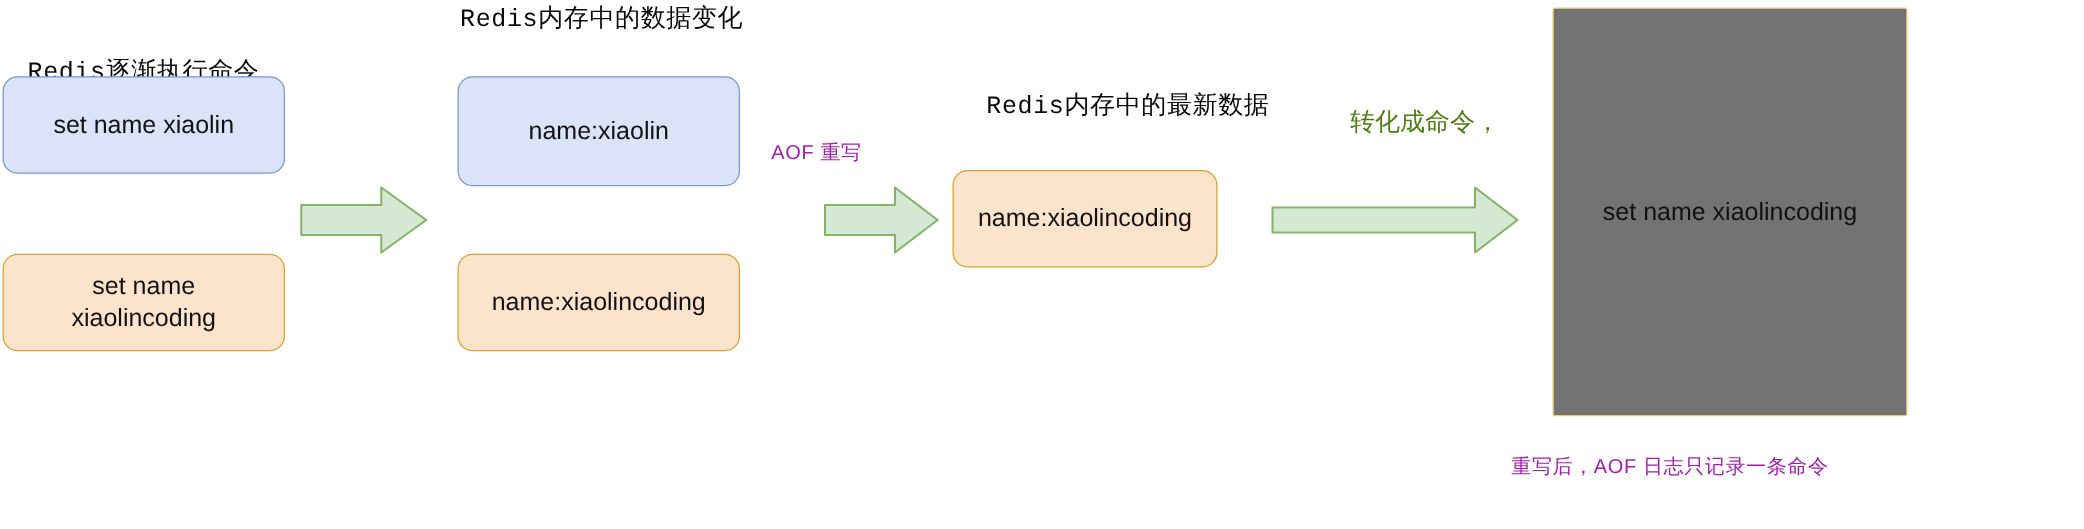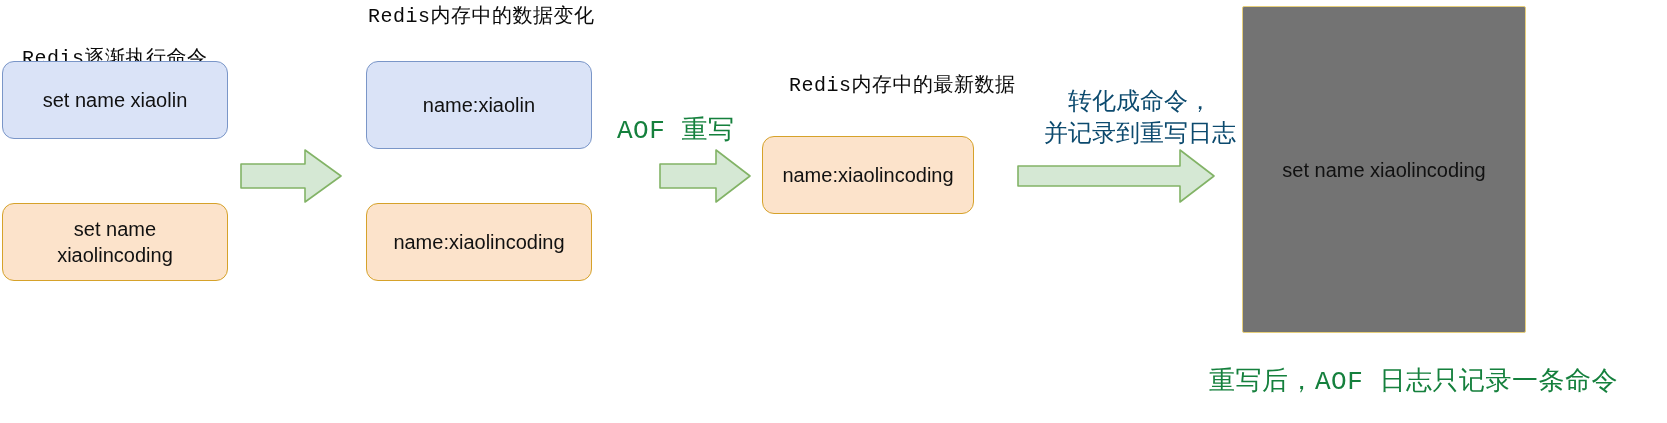--- a/index.html
+++ b/index.html
@@ -21,31 +21,31 @@
     position: absolute;
     font-family: "Liberation Mono", "DejaVu Sans Mono", monospace;
     font-size: 20px;
     color: #0a0a0a;
     white-space: nowrap;
     letter-spacing: 0.5px;
     line-height: 1.25;
   }
   .caption-mono {
     position: absolute;
-    font-family: Liberation Mono, monospace;
-    font-size: 26px;
-    color: #15803d;
+    font-family: Liberation Sans, sans-serif;
+    font-size: 16px;
+    color: #a21caf;
     white-space: nowrap;
     letter-spacing: 0.5px;
   }
   .label-sans {
     position: absolute;
     font-family: "Liberation Sans", sans-serif;
-    font-size: 24px;
-    color: #0c4a6e;
+    font-size: 20px;
+    color: #4d7c0f;
     white-space: nowrap;
     text-align: center;
     line-height: 1.35;
   }
 
   
   .node {
     position: absolute;
     box-sizing: border-box;
     display: flex;
@@ -113,21 +113,20 @@
   <div class="arrow" style="left:658px; top:148px;">
     <svg width="94" height="56" viewBox="0 0 94 56">
       <polygon points="2,16 58,16 58,2 92,28 58,54 58,40 2,40" fill="#d5e8d4" stroke="#82b366" stroke-width="1.6" stroke-linejoin="round"></polygon>
     </svg>
   </div>
 
   <div class="node node-orange" style="left:762px; top:136px; width:212px; height:78px;">name:xiaolincoding</div>
 
   <div class="label-sans" style="left:1040px; top:85px; width:200px;">
     <div>转化成命令，</div>
-    <div>并记录到重写日志</div>
   </div>
 
   <div class="arrow" style="left:1016px; top:148px;">
     <svg width="200" height="56" viewBox="0 0 200 56">
       <polygon points="2,18 164,18 164,2 198,28 164,54 164,38 2,38" fill="#d5e8d4" stroke="#82b366" stroke-width="1.6" stroke-linejoin="round"></polygon>
     </svg>
   </div>
 
   <div class="node node-yellow" style="left:1242px; top:6px; width:284px; height:327px;">set name xiaolincoding</div>
 

